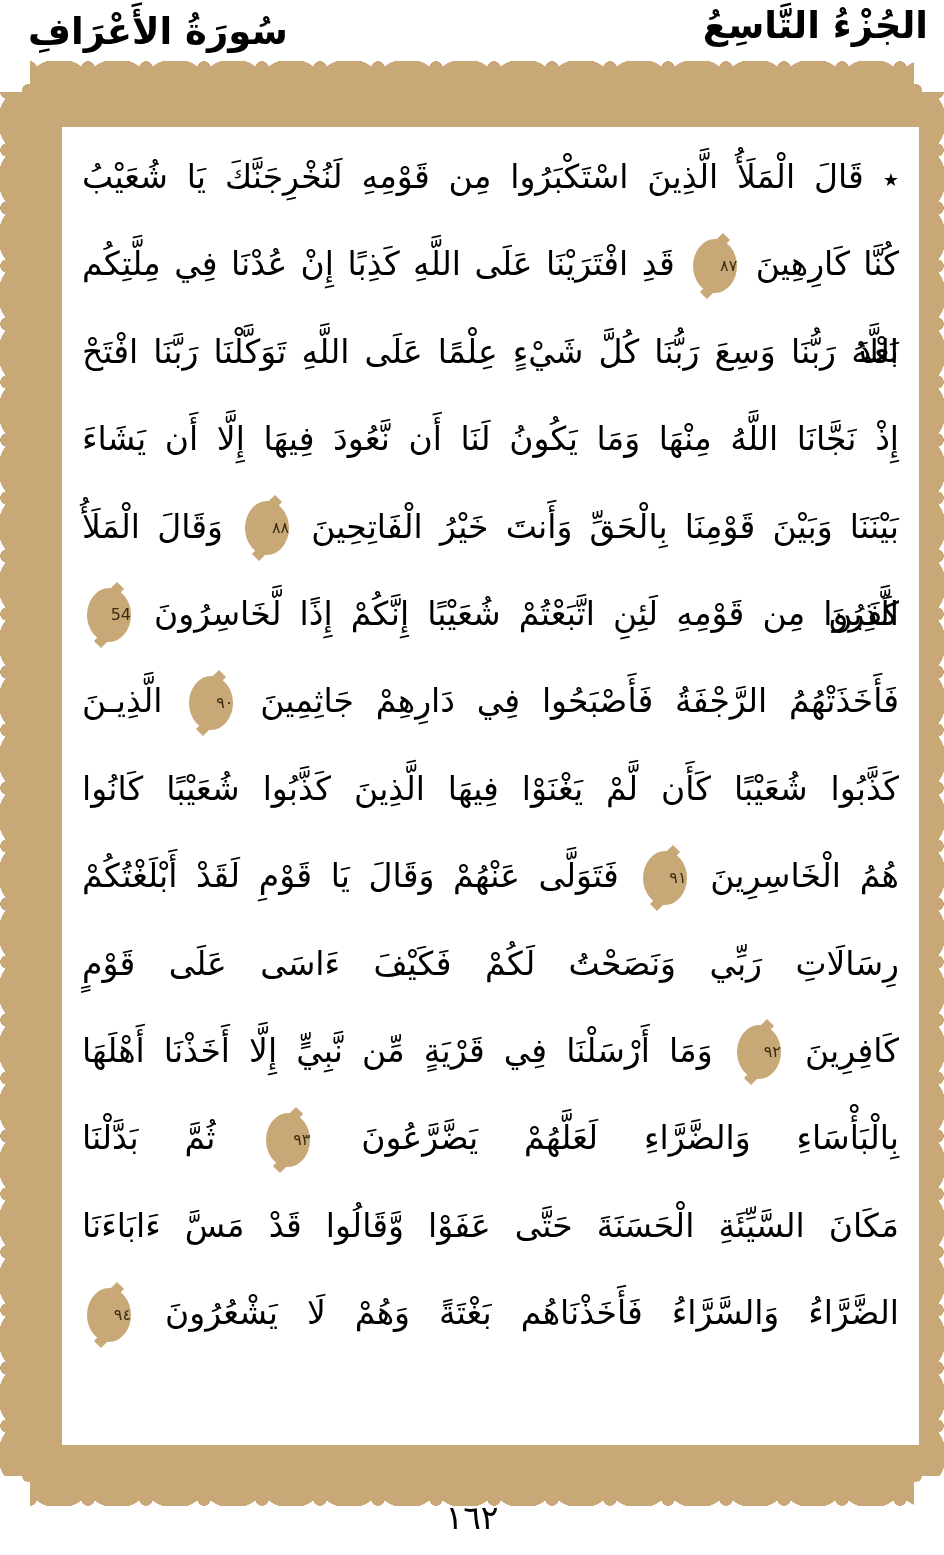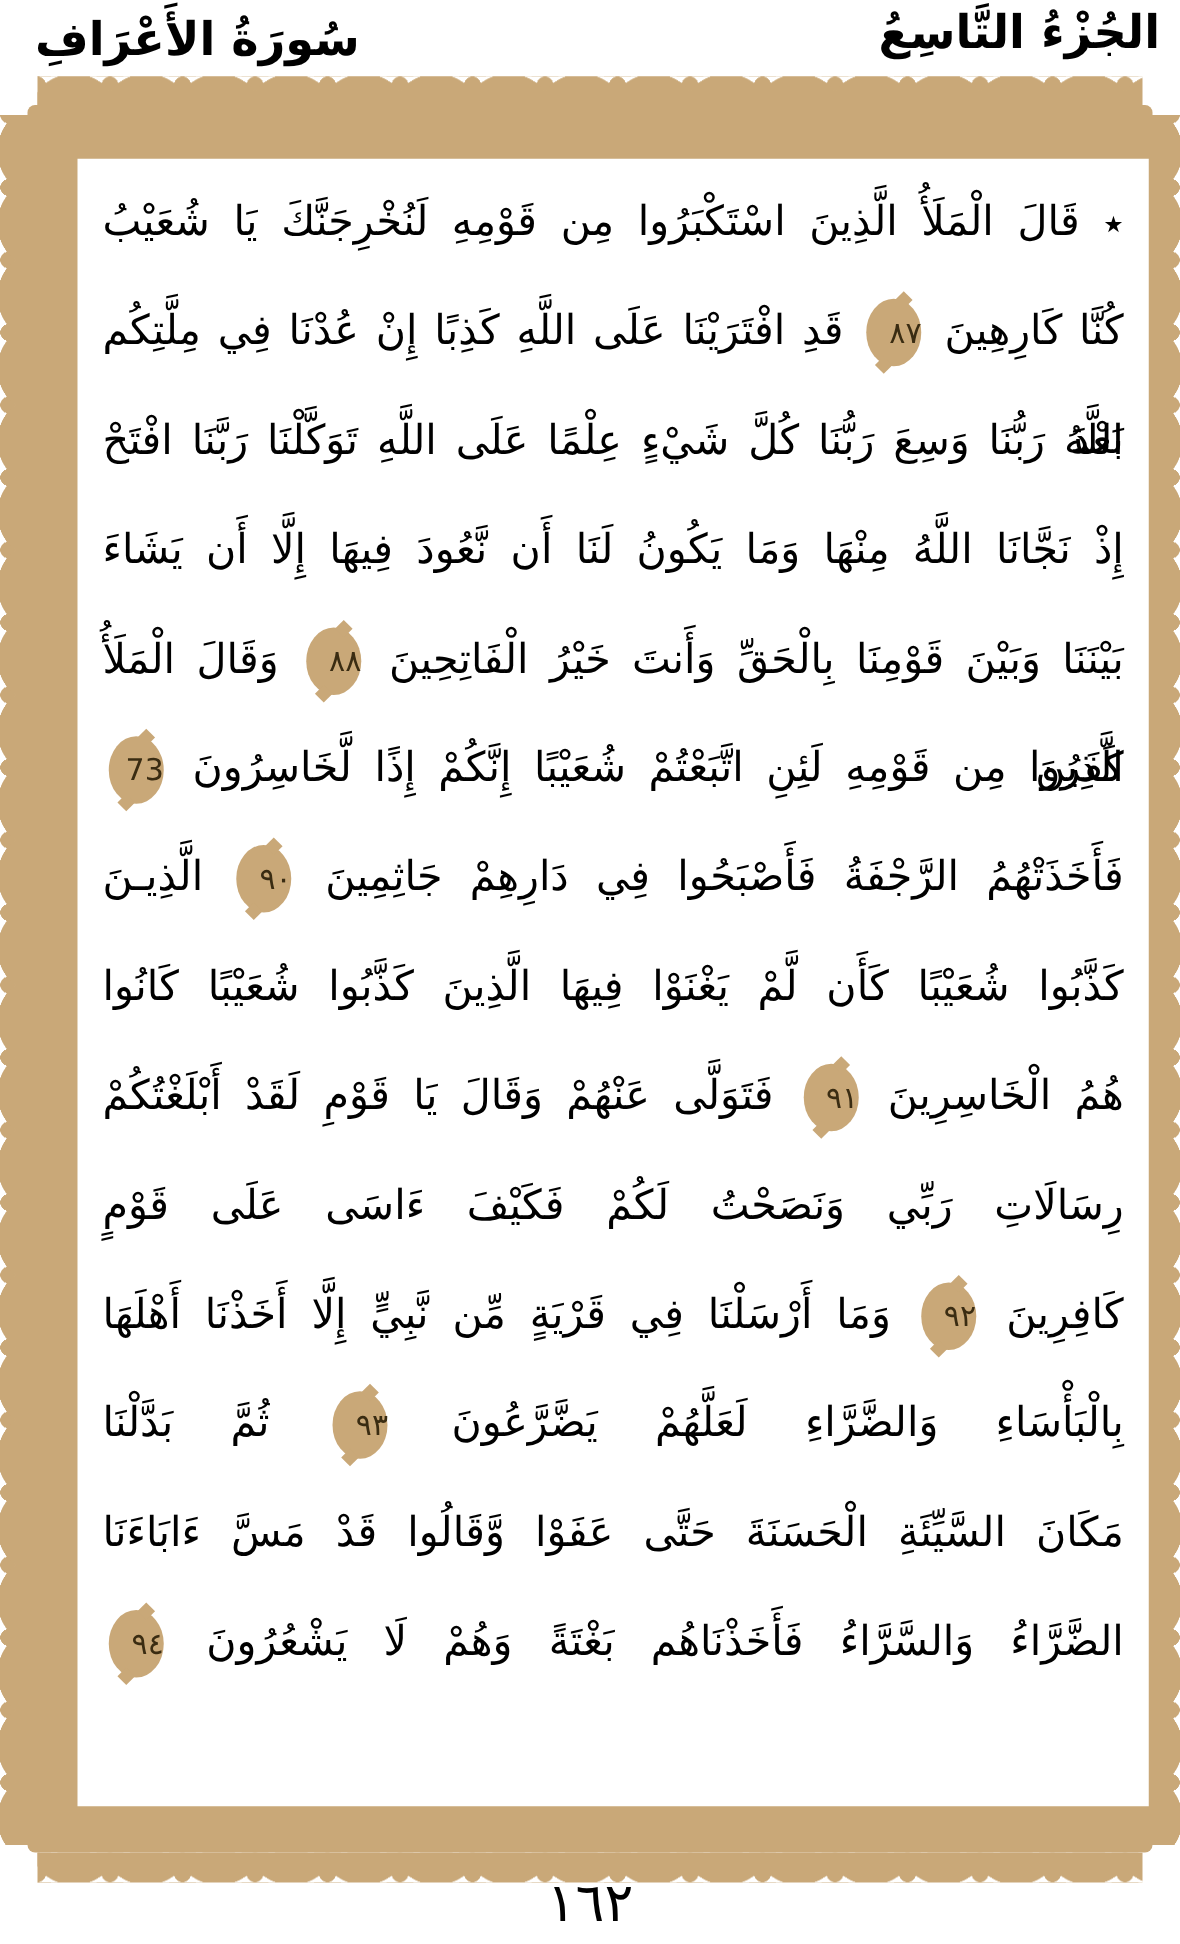--- a/index.html
+++ b/index.html
@@ -79,21 +79,21 @@
     white-space:normal;
     color:var(--ink);
   }
   
   .vmark{
     display:inline-block;
     width:44px; height:54px;
     border-radius:50%;
     background:var(--frame);
     color:var(--digit);
-    font-size:24px;
+    font-size:16px;
     line-height:54px;
     text-align:center;
     vertical-align:middle;
     position:relative;
     margin:0 5px;
   }
   .vmark::before{
     content:"";
     position:absolute; top:-4px; right:9px;
     width:10px; height:10px;
@@ -110,21 +110,21 @@
   .hizb-star{
     font-size:30px;
     vertical-align:middle;
   }
   
   .page-number{
     position:absolute;
     top:1498px; left:0;
     width:944px;
     text-align:center;
-    font-size:43px;
+    font-size:33px;
     color:var(--ink);
   }
 </style>
 </head>
 <body>
 
 <div class="hdr-label hdr-right">الجُزْءُ التَّاسِعُ</div>
 <div class="hdr-label hdr-left">سُورَةُ الأَعْرَافِ</div>
 
 <div class="frame-core"></div>
@@ -132,21 +132,21 @@
 <div class="sc sc-bottom"></div>
 <div class="sc sc-left"></div>
 <div class="sc sc-right"></div>
 
 <div class="text-panel">
     <div class="line"><span class="hizb-star">٭</span> <span>قَالَ الْمَلَأُ الَّذِينَ اسْتَكْبَرُوا مِن قَوْمِهِ لَنُخْرِجَنَّكَ يَا شُعَيْبُ</span> </div>
     <div class="line"><span>كُنَّا كَارِهِينَ</span> <span class="vmark">٨٧</span> <span>قَدِ افْتَرَيْنَا عَلَى اللَّهِ كَذِبًا إِنْ عُدْنَا فِي مِلَّتِكُم بَعْدَ</span> </div>
     <div class="line"><span>اللَّهُ رَبُّنَا وَسِعَ رَبُّنَا كُلَّ شَيْءٍ عِلْمًا عَلَى اللَّهِ تَوَكَّلْنَا رَبَّنَا افْتَحْ</span> </div>
     <div class="line"><span>إِذْ نَجَّانَا اللَّهُ مِنْهَا وَمَا يَكُونُ لَنَا أَن نَّعُودَ فِيهَا إِلَّا أَن يَشَاءَ</span> </div>
     <div class="line"><span>بَيْنَنَا وَبَيْنَ قَوْمِنَا بِالْحَقِّ وَأَنتَ خَيْرُ الْفَاتِحِينَ</span> <span class="vmark">٨٨</span> <span>وَقَالَ الْمَلَأُ الَّذِينَ</span> </div>
-    <div class="line"><span>كَفَرُوا مِن قَوْمِهِ لَئِنِ اتَّبَعْتُمْ شُعَيْبًا إِنَّكُمْ إِذًا لَّخَاسِرُونَ</span> <span class="vmark">73</span> </div>
+    <div class="line"><span>كَفَرُوا مِن قَوْمِهِ لَئِنِ اتَّبَعْتُمْ شُعَيْبًا إِنَّكُمْ إِذًا لَّخَاسِرُونَ</span> <span class="vmark">54</span> </div>
     <div class="line"><span>فَأَخَذَتْهُمُ الرَّجْفَةُ فَأَصْبَحُوا فِي دَارِهِمْ جَاثِمِينَ</span> <span class="vmark">٩٠</span> <span>الَّذِيـنَ</span> </div>
     <div class="line"><span>كَذَّبُوا شُعَيْبًا كَأَن لَّمْ يَغْنَوْا فِيهَا الَّذِينَ كَذَّبُوا شُعَيْبًا كَانُوا</span> </div>
     <div class="line"><span>هُمُ الْخَاسِرِينَ</span> <span class="vmark">٩١</span> <span>فَتَوَلَّى عَنْهُمْ وَقَالَ يَا قَوْمِ لَقَدْ أَبْلَغْتُكُمْ</span> </div>
     <div class="line"><span>رِسَالَاتِ رَبِّي وَنَصَحْتُ لَكُمْ فَكَيْفَ ءَاسَى عَلَى قَوْمٍ</span> </div>
     <div class="line"><span>كَافِرِينَ</span> <span class="vmark">٩٢</span> <span>وَمَا أَرْسَلْنَا فِي قَرْيَةٍ مِّن نَّبِيٍّ إِلَّا أَخَذْنَا أَهْلَهَا</span> </div>
     <div class="line"><span>بِالْبَأْسَاءِ وَالضَّرَّاءِ لَعَلَّهُمْ يَضَّرَّعُونَ</span> <span class="vmark">٩٣</span> <span>ثُمَّ بَدَّلْنَا</span> </div>
     <div class="line"><span>مَكَانَ السَّيِّئَةِ الْحَسَنَةَ حَتَّى عَفَوْا وَّقَالُوا قَدْ مَسَّ ءَابَاءَنَا</span> </div>
     <div class="line"><span>الضَّرَّاءُ وَالسَّرَّاءُ فَأَخَذْنَاهُم بَغْتَةً وَهُمْ لَا يَشْعُرُونَ</span> <span class="vmark">٩٤</span> </div>
   </div>
 

